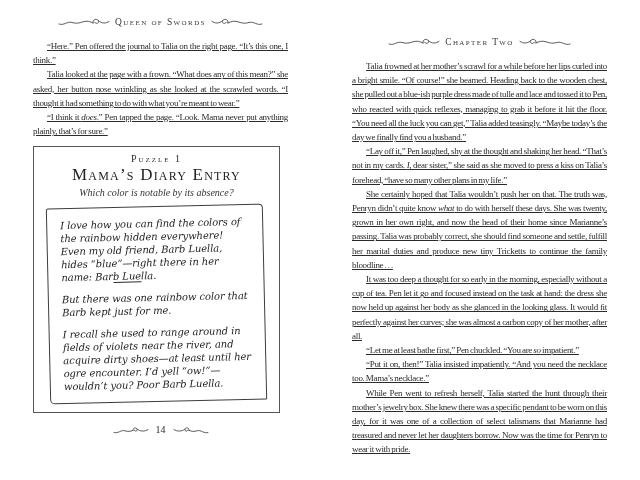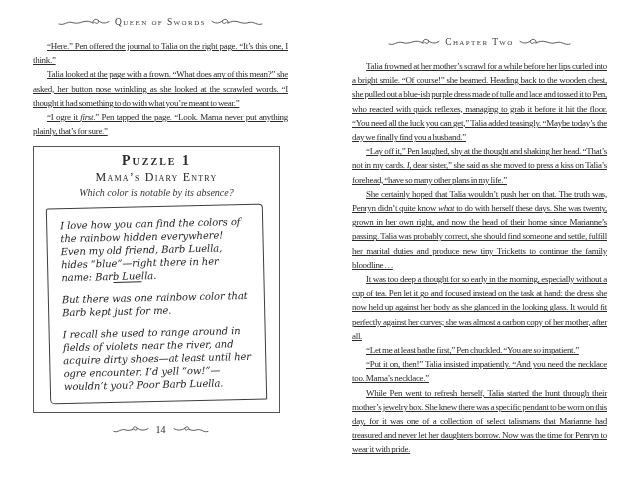--- a/index.html
+++ b/index.html
@@ -38,26 +38,26 @@
 
   .puzzle-box {
     margin-top: 8px;
     width: 247px; box-sizing: border-box;
     border: 1px solid #565656;
     padding: 6px 14px 10px;
     text-align: center;
     background: #ffffff;
   }
   .puzzle-kicker {
-    font-variant: small-caps; font-weight: bold;
-    font-size: 14px; letter-spacing: 2px; color: #2b2b2b;
+    font-variant: small-caps; font-weight: normal;
+    font-size: 10px; letter-spacing: 2px; color: #2b2b2b;
   }
   .puzzle-title {
     font-variant: small-caps;
-    font-size: 12px; letter-spacing: 1.2px;
+    font-size: 17px; letter-spacing: 1.2px;
     margin-top: 1px; color: #242424;
   }
   .puzzle-subtitle {
     font-style: italic; font-size: 10px; margin-top: 2px; color: #333;
   }
   .diary-note {
     margin: 8px auto 0;
     width: 189px;
     border: 1.5px solid #3d3d3d;
     border-radius: 2px 4px 1px 5px;
@@ -68,21 +68,21 @@
     font-style: italic;
     font-size: 10px; line-height: 13px;
     letter-spacing: -0.1px;
     color: #222;
   }
   .diary-note .para + .para { margin-top: 9px; }
   .diary-note .para { text-align: left; }
 
   .page-footer {
     margin-top: 11px;
-    display: flex; align-items: center; justify-content: center; gap: 7px;
+    display: flex; align-items: flex-end; justify-content: center; gap: 7px;
     font-size: 10px; color: #2b2b2b;
   }
 </style>
 </head>
 <body>
 
 <div class="page" id="page-left">
   <div class="running-header">
     <svg class="flourish" width="52" height="10" viewBox="0 0 52 10" fill="none" stroke="currentColor" stroke-width="0.9" stroke-linecap="round">
       <path d="M1 7 C6 9 9 4 14 5.5 C18 6.7 21 6.2 25 4.8 C29 3.5 32 4.5 35 6"></path>
@@ -93,21 +93,21 @@
     <svg class="flourish mirror" width="52" height="10" viewBox="0 0 52 10" fill="none" stroke="currentColor" stroke-width="0.9" stroke-linecap="round">
       <path d="M1 7 C6 9 9 4 14 5.5 C18 6.7 21 6.2 25 4.8 C29 3.5 32 4.5 35 6"></path>
       <path d="M35 6 C34 2.2 39 1.2 40.5 3.8 C41.8 6.2 37.8 7.6 36.5 5.2"></path>
       <path d="M40.5 3.8 C44 6.8 48 6.6 51 4.4"></path>
     </svg>
   </div>
 
   <div class="body-text">
       <p class="para indent"><span>“Here.” Pen offered the journal to Talia on the right page. “It’s this one, I think.”</span></p>
       <p class="para indent"><span>Talia looked at the page with a frown. “What does any of this mean?” she asked, her button nose wrinkling as she looked at the scrawled words. “I thought it had something to do with what you’re meant to wear.”</span></p>
-      <p class="para indent"><span>“I ogre it </span><span class="it">first</span><span>.” Pen tapped the page. “Look. Mama never put anything plainly, that’s for sure.”</span></p>
+      <p class="para indent"><span>“I think it </span><span class="it">does</span><span>.” Pen tapped the page. “Look. Mama never put anything plainly, that’s for sure.”</span></p>
     </div>
 
   <div class="puzzle-box">
     <div class="puzzle-kicker">Puzzle 1</div>
     <div class="puzzle-title">Mama’s Diary Entry</div>
     <div class="puzzle-subtitle">Which color is notable by its absence?</div>
     <div class="diary-note">
         <p class="para"><span>I love how you can find the colors of the rainbow hidden everywhere! Even my old friend, Barb Luella, hides “blue”—right there in her name: Bar</span><span class="ul">b Lue</span><span>lla.</span></p>
         <p class="para"><span>But there was one rainbow color that Barb kept just for me.</span></p>
         <p class="para"><span>I recall she used to range around in fields of violets near the river, and acquire dirty shoes—at least until her ogre encounter. I’d yell “ow!”—wouldn’t you? Poor Barb Luella.</span></p>

